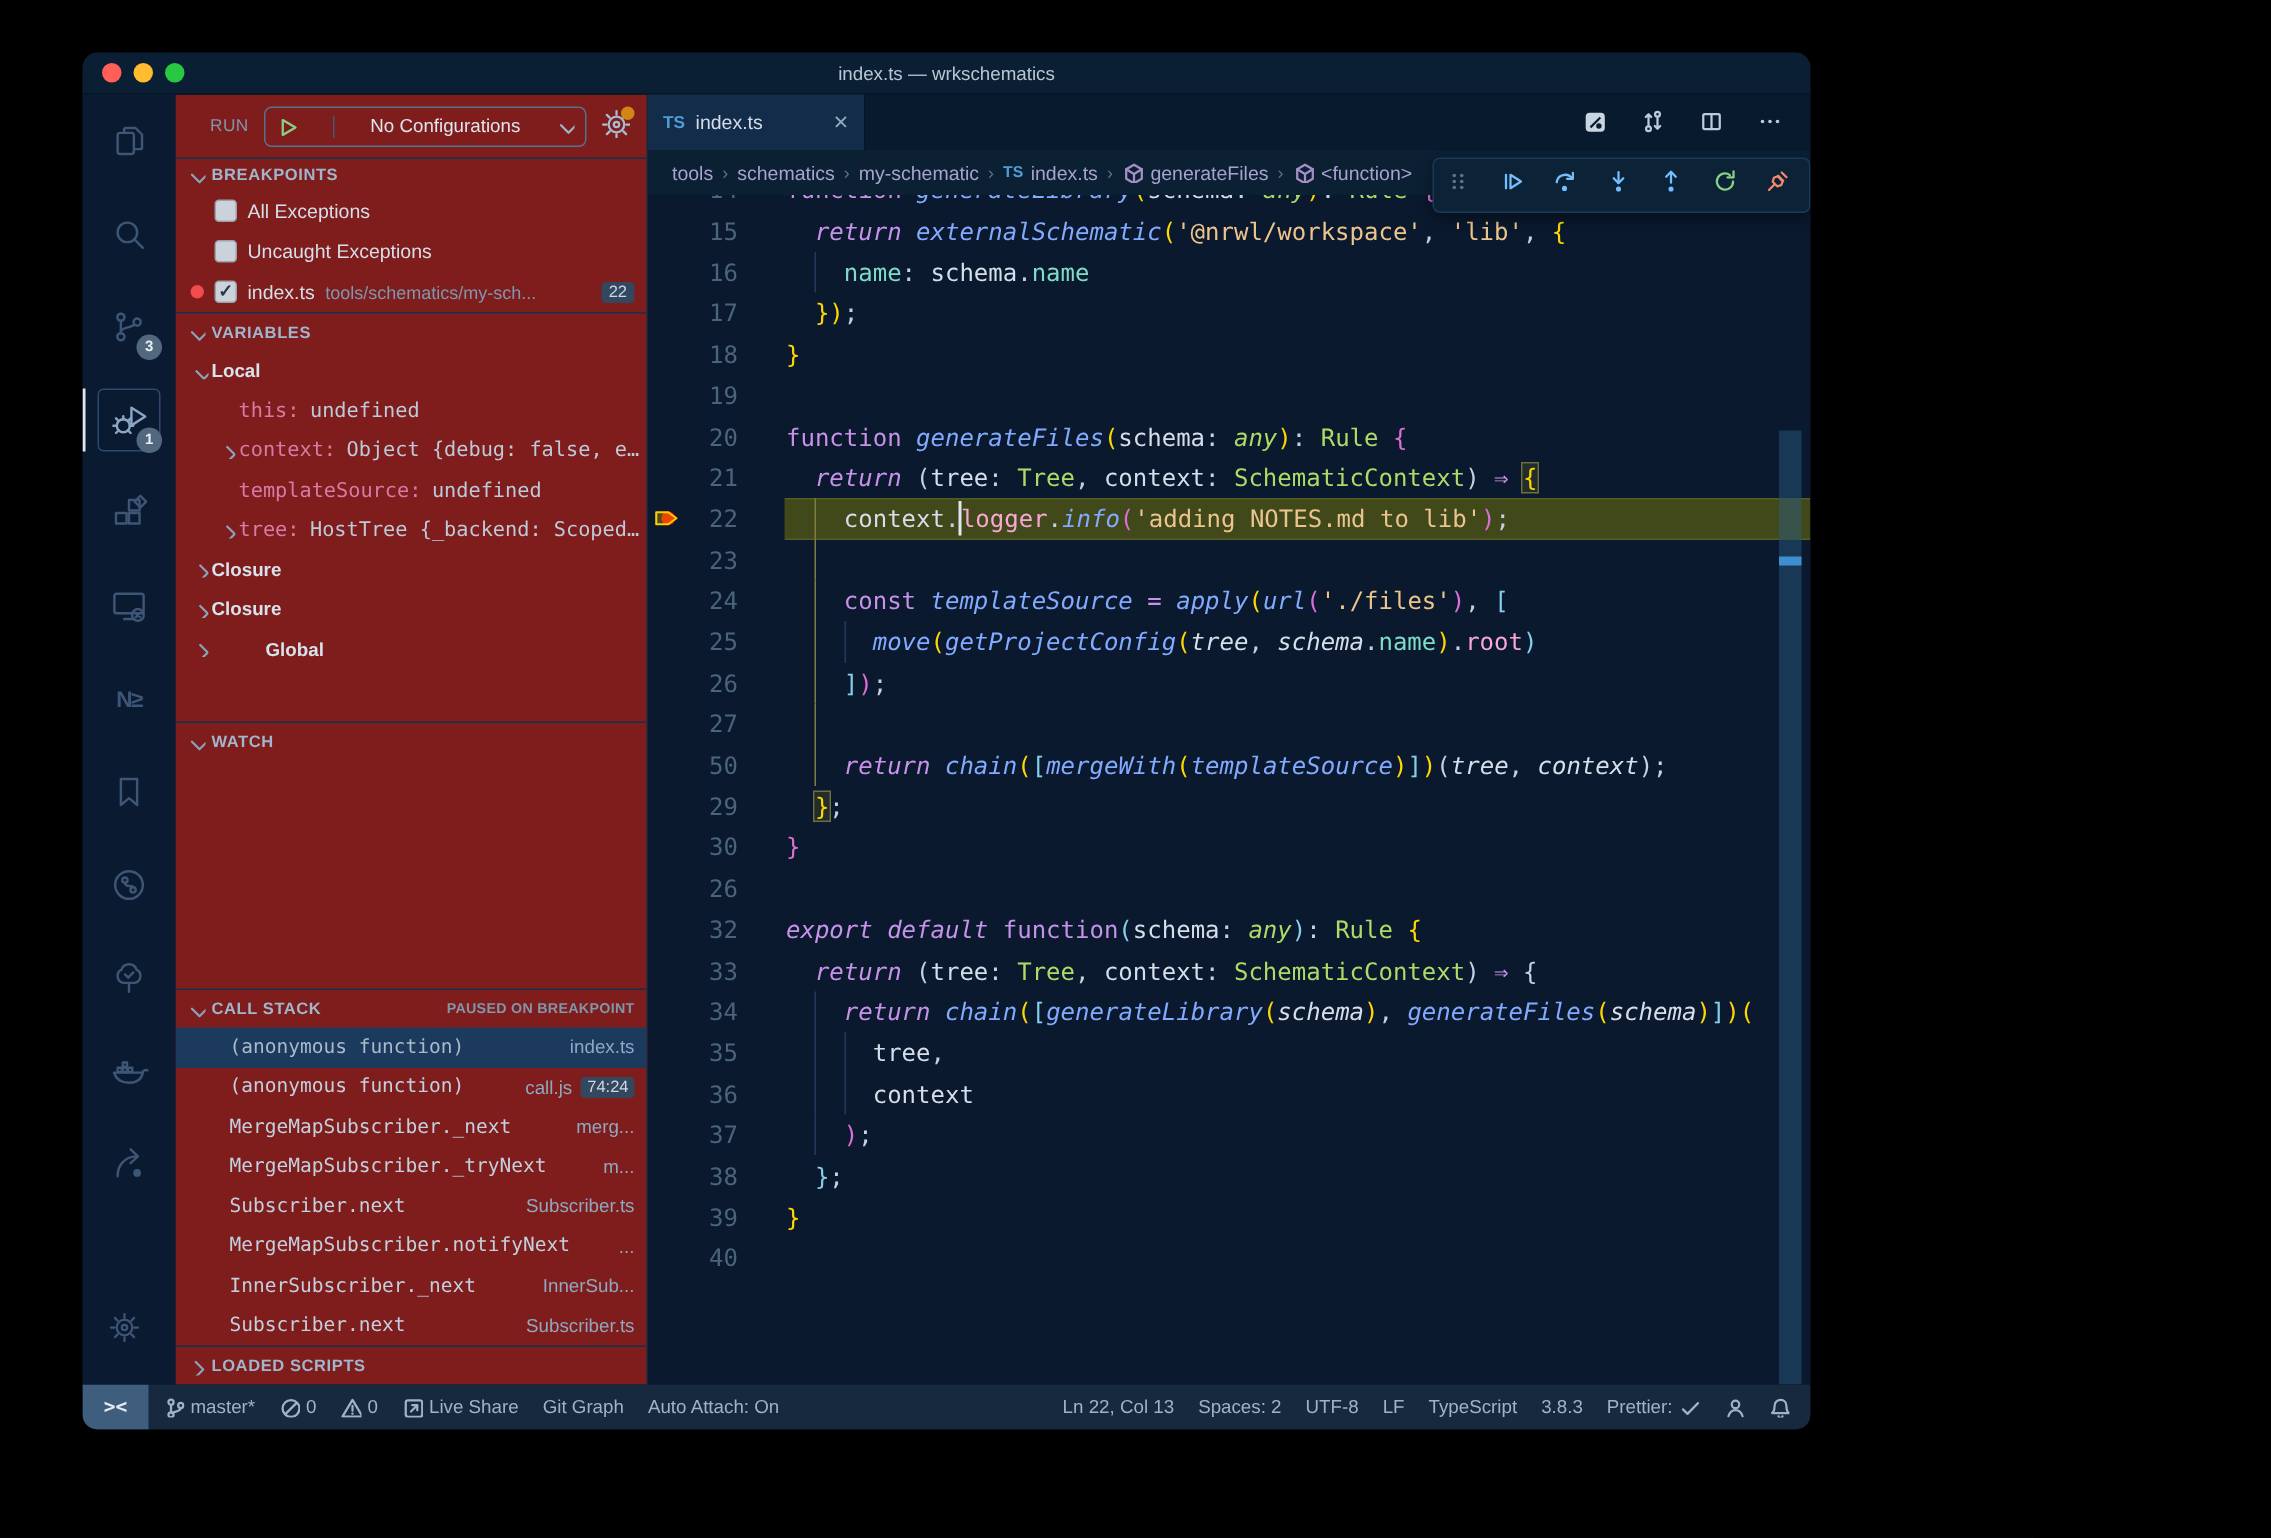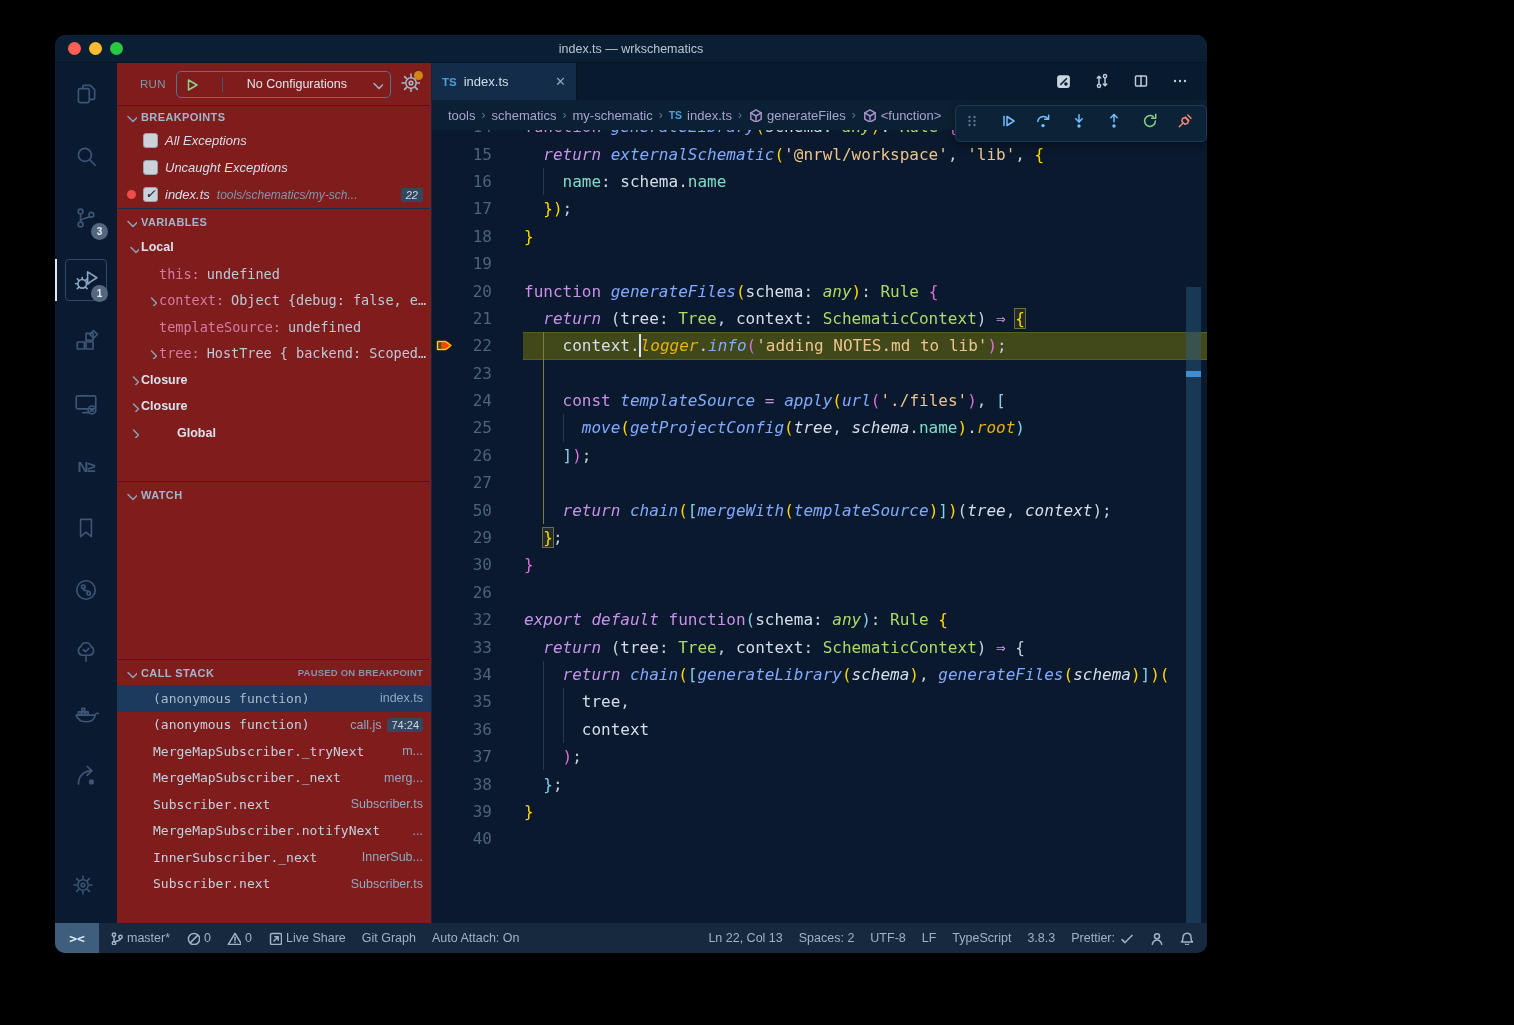--- a/index.html
+++ b/index.html
@@ -55,21 +55,21 @@
 
   .sec-header { height:22px; display:flex; align-items:center; gap:4px; padding:0 8px;
     font-size:11px; font-weight:bold; letter-spacing:.4px; color:#9fb6cc;
     border-top:1px solid #15304d; flex:0 0 auto; cursor:pointer; }
   .sec-header.tall { height:26px; }
   .sec-header .chev { display:flex; color:#8ba1b8; }
   .sec-header .chev svg{ width:12px; height:12px; }
   .sec-right { margin-left:auto; font-size:9.5px; color:#7f96ac; font-weight:bold; letter-spacing:.2px; }
 
   .bp-rows { flex:0 0 81px; }
-  .bp-row { height:27px; display:flex; align-items:center; padding-left:10px; gap:7px; cursor:pointer;font-style:italic; }
+  .bp-row { height:27px; display:flex; align-items:center; padding-left:10px; gap:7px; cursor:pointer; }
   .bp-dot { width:9px; height:9px; border-radius:50%; background:#f14c4c; flex:0 0 auto; }
   .bp-dot.empty { background:transparent; }
   .checkbox { width:15px; height:15px; border-radius:3px; background:#ccd2d9;
     border:1px solid #9aa2ac; flex:0 0 auto; position:relative; }
   .checkbox.checked::after { content:"✓"; position:absolute; left:1.5px; top:-1px;
     font-size:12px; font-weight:bold; color:#2b3949; }
   .bp-label { color:#d5dfe9; white-space:nowrap; }
   .bp-detail { color:#7f96ac; font-size:12px; white-space:nowrap; overflow:hidden;
     text-overflow:ellipsis; flex:1; }
   .badge { background:#33475e; color:#ccd9e5; font-size:11px; border-radius:3px;
@@ -130,21 +130,21 @@
   .ltext { flex:1 1 auto; margin-left:31px; padding-left:1px; white-space:pre;
     position:relative; height:100%; display:flex; align-items:center; }
   .code-line.current .ltext { background:#41481a;
     box-shadow: inset 0 1px 0 #555d22, inset 0 -1px 0 #555d22; }
   .guide { position:absolute; top:0; bottom:0; width:1px; background:#22395a; }
   .guide.gold { background:#7d7d3f; }
   .s-kw{color:#c792ea} .s-kwi{color:#c792ea;font-style:italic}
   .s-fn{color:#82aaff;font-style:italic}
   .s-typ{color:#addb67} .s-typi{color:#addb67;font-style:italic}
   .s-str{color:#ecc48d}
-  .s-prop{color:#7fdbca} .s-propi{color:#eab308;font-style:italic}
+  .s-prop{color:#7fdbca} .s-propi{color:#f9a8d4;}
   .s-v{color:#d6deeb} .s-vi{color:#d6deeb;font-style:italic}
   .s-p{color:#c5d1de}
   .s-gold{color:#ffd700} .s-orchid{color:#da70d6} .s-sky{color:#87ceeb}
   .s-match{ outline:1px solid #6e6e43; background:rgba(255,215,0,.1); }
   .cursor-bar { display:inline-block; width:0; height:23px; border-left:2px solid #dfe7f0;
     vertical-align:middle; margin-left:-1px; }
 
   .ruler { position:absolute; top:0; bottom:0; right:6px; width:15px; z-index:4; }
   .ruler .thumb { position:absolute; left:0; right:0; top:157px; bottom:0;
     background:rgba(46,99,142,.42); }
@@ -466,45 +466,53 @@
           <div class="cs-row selected">
             <span class="cs-name">(anonymous function)</span>
             <span class="cs-file">index.ts</span>
           </div>
           <div class="cs-row">
             <span class="cs-name">(anonymous function)</span>
             <span class="cs-file">call.js</span>
             <span class="cs-badge">74:24</span>
           </div>
           <div class="cs-row">
+            <span class="cs-name">MergeMapSubscriber._next</span>
+            <span class="cs-file">merg...</span>
+          </div>
+          <div class="cs-row">
             <span class="cs-name">MergeMapSubscriber._tryNext</span>
             <span class="cs-file">m...</span>
-          </div>
-          <div class="cs-row">
-            <span class="cs-name">MergeMapSubscriber._next</span>
-            <span class="cs-file">merg...</span>
           </div>
           <div class="cs-row">
             <span class="cs-name">Subscriber.next</span>
             <span class="cs-file">Subscriber.ts</span>
           </div>
           <div class="cs-row">
             <span class="cs-name">MergeMapSubscriber.notifyNext</span>
             <span class="cs-file">...</span>
           </div>
           <div class="cs-row">
             <span class="cs-name">InnerSubscriber._next</span>
             <span class="cs-file">InnerSub...</span>
           </div>
           <div class="cs-row">
             <span class="cs-name">Subscriber.next</span>
             <span class="cs-file">Subscriber.ts</span>
           </div>
         </div>
 
+      <div class="sec-header tall ls-header">
+        <span class="chev">
+            <svg viewBox="0 0 0 0 16 16" fill="none" stroke="currentColor" stroke-width="1.5" stroke-linecap="round" stroke-linejoin="round">
+              <path d="M5.5 3l5 5-5 5"></path>
+            </svg>
+          </span>
+        <span>LOADED SCRIPTS</span>
+      </div>
     </aside>
 
     <div class="editor">
       <div class="tabbar">
         <div class="tab">
           <span class="ts-chip">TS</span>
           <span class="tab-label">index.ts</span>
           <span class="tab-close">✕</span>
         </div>
         <div class="editor-actions" id="editor-actions">

